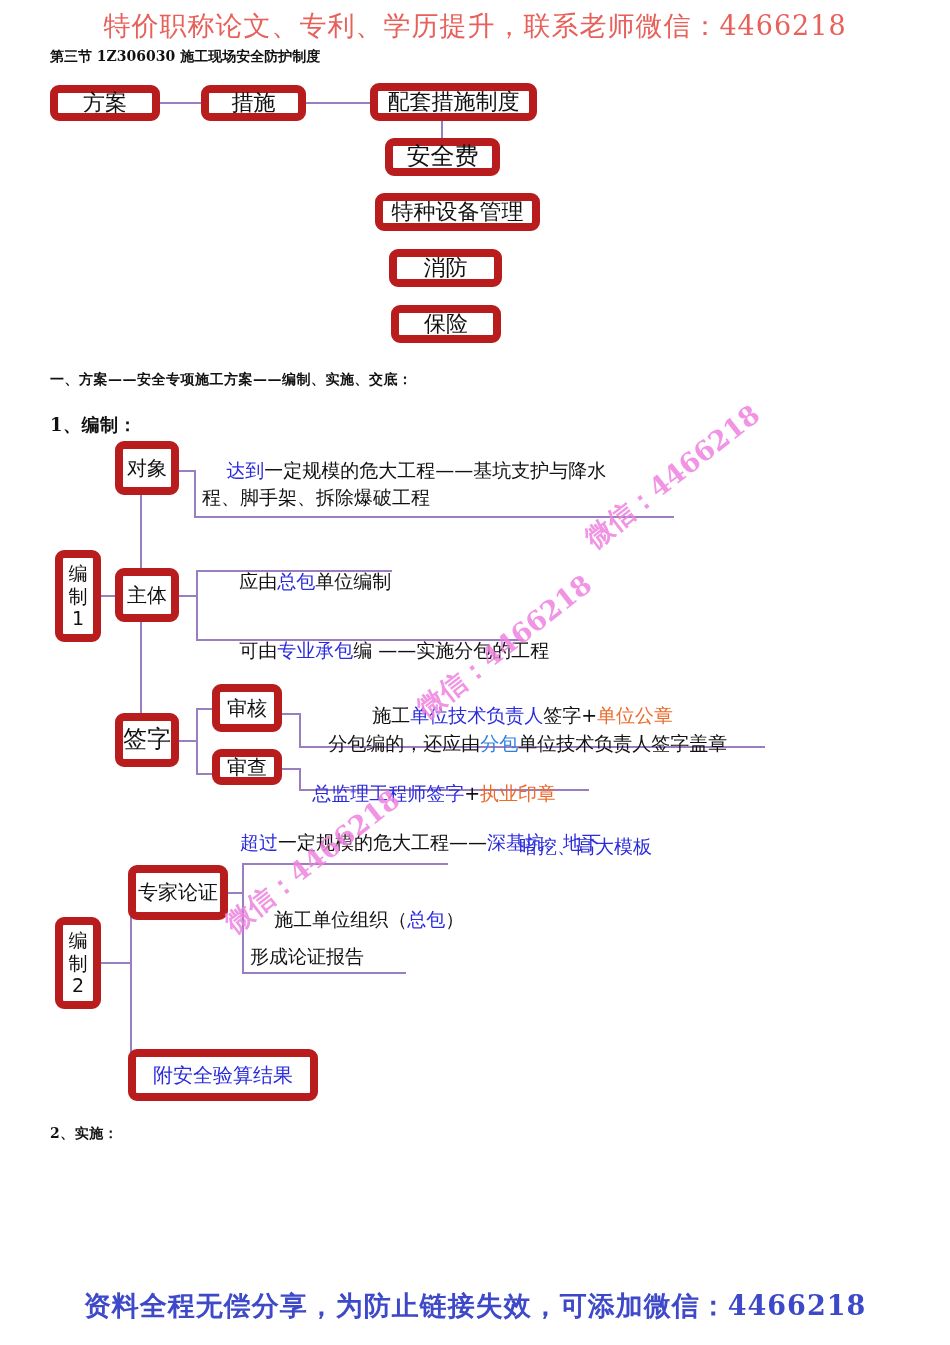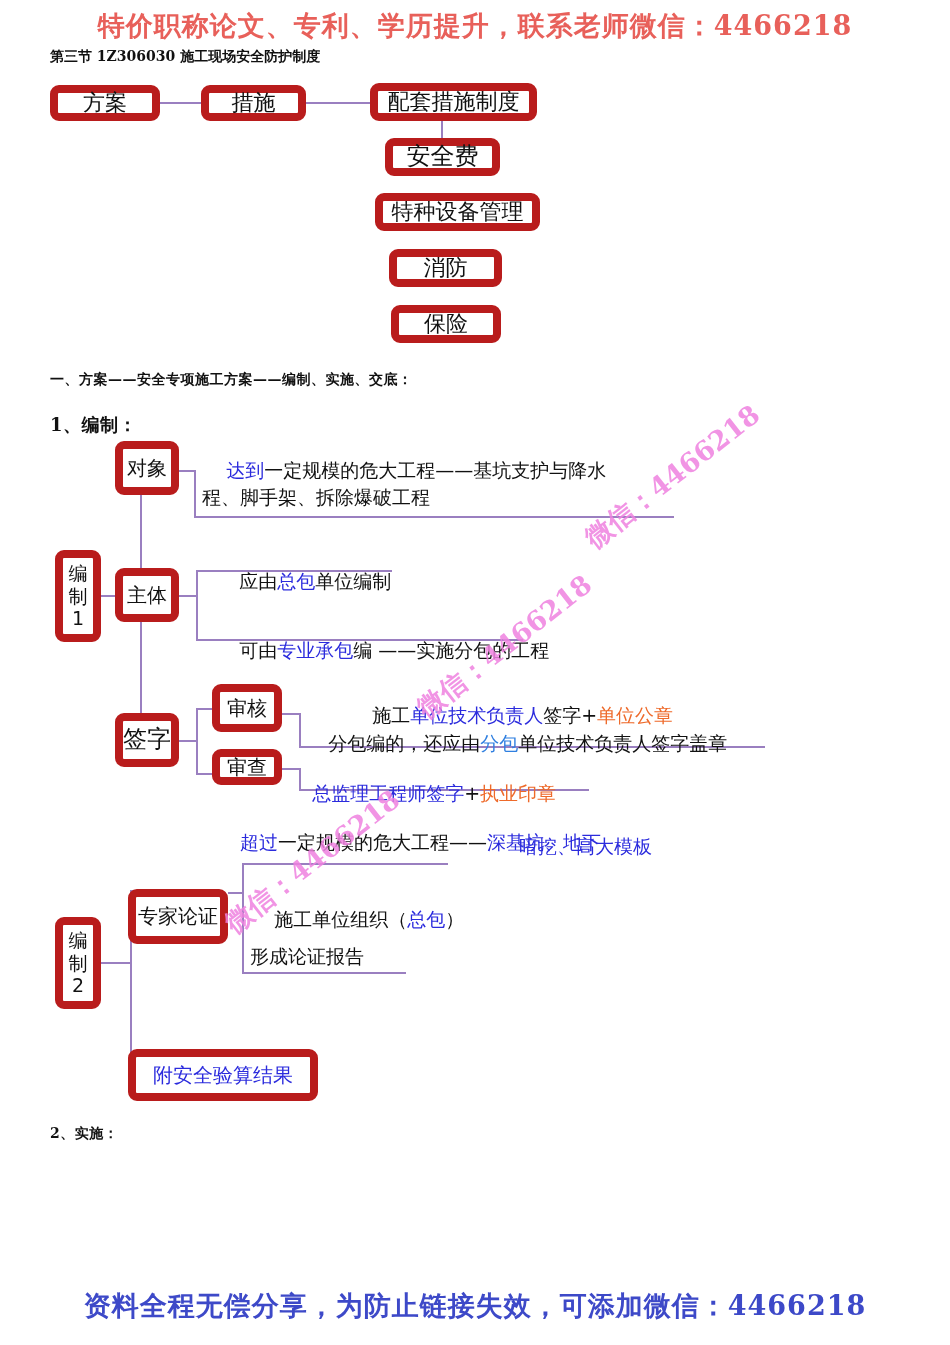--- a/index.html
+++ b/index.html
@@ -6,21 +6,21 @@
   body{
     width:950px;height:1345px;background:#ffffff;position:relative;
     font-family:"Liberation Sans","DejaVu Sans",sans-serif;
     overflow:hidden;
   }
   .abs{position:absolute;}
 
   
   #top-banner{
     top:8px;left:0;width:950px;text-align:center;
-    color:#e8605a;font-size:27px;font-weight:bold;
+    color:#e8605a;font-size:27px;font-weight:normal;
     font-family:"DejaVu Serif","Liberation Serif",serif;
     letter-spacing:1px;white-space:nowrap;
   }
   #bottom-banner{
     top:1288px;left:0;width:950px;text-align:center;
     color:#3d49c8;font-size:27px;font-weight:bold;
     font-family:"DejaVu Serif","Liberation Serif",serif;
     letter-spacing:1px;white-space:nowrap;
   }
 
@@ -176,21 +176,21 @@
     <span>编</span>
     <span>制</span>
     <span>2</span>
   </div>
 
   <div class="abs h-line" style="left:61px;top:107px;width:30px;"></div>
   <div class="abs v-line" style="left:90px;top:35px;height:185px;"></div>
   <div class="abs h-line" style="left:90px;top:35px;width:26px;"></div>
   <div class="abs h-line" style="left:90px;top:219px;width:26px;"></div>
 
-  <div class="abs node" style="left:88px;top:10px;width:100px;height:55px;font-size:20px;margin-top:24px;">专家论证</div>
+  <div class="abs node" style="left:88px;top:10px;width:100px;height:55px;font-size:20px;">专家论证</div>
   <div class="abs h-line" style="left:188px;top:37px;width:15px;"></div>
   <div class="abs v-line" style="left:202px;top:8px;height:110px;"></div>
   <div class="abs h-line" style="left:202px;top:8px;width:206px;"></div>
   <div class="abs h-line" style="left:202px;top:117px;width:164px;"></div>
 
   <div class="abs leaf-text" style="left:210px;top:27px;">
     <span>施工单位组织（</span><span class="blue">总包</span><span>）</span>
   </div>
   <div class="abs leaf-text" style="left:210px;top:89px;">形成论证报告</div>
 

